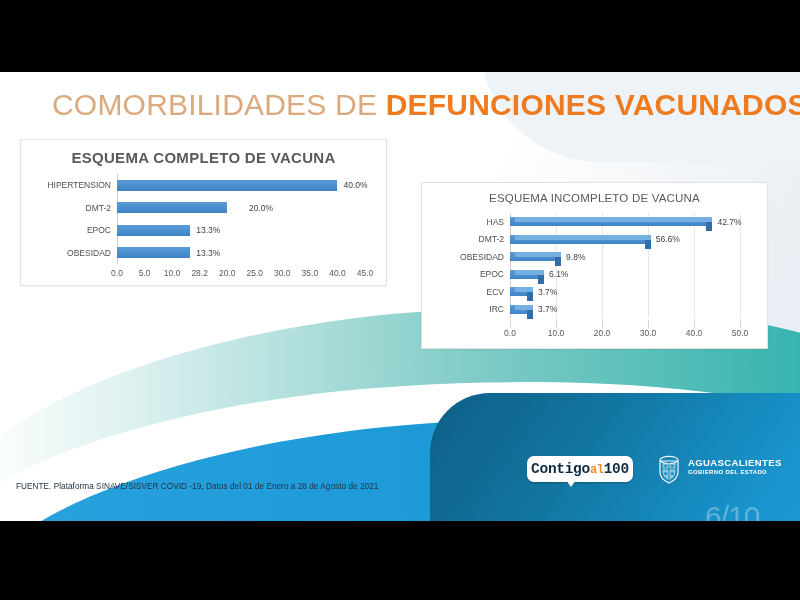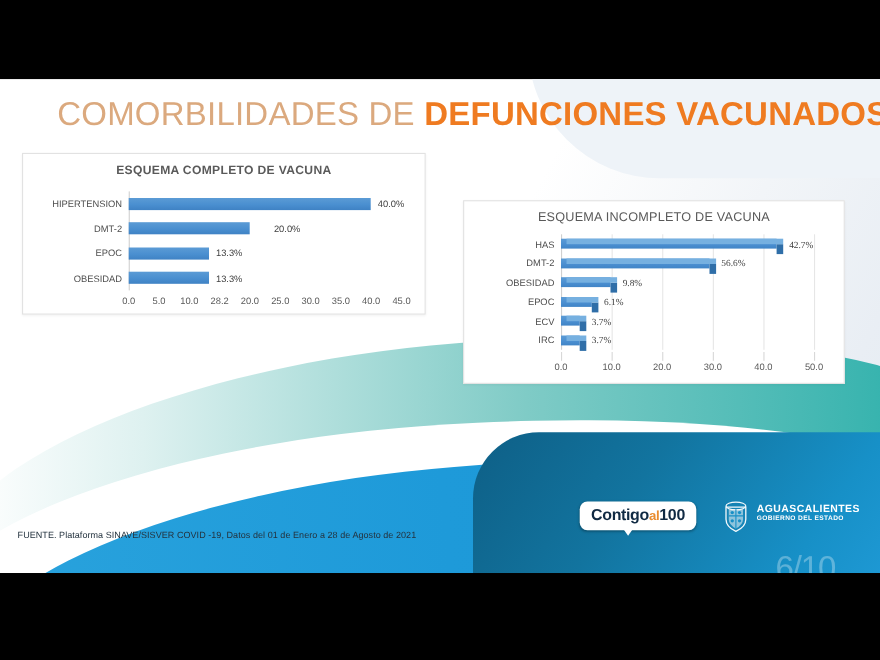--- a/index.html
+++ b/index.html
@@ -44,21 +44,21 @@
   
   #title-bar{position:absolute;left:0;top:8px;width:800px;height:48px;}
   #title{position:absolute;left:52px;top:8px;font-size:30px;letter-spacing:.2px;
       white-space:nowrap;font-family:"Liberation Sans Narrow","Liberation Sans",sans-serif;}
   #title .light{color:#dba97e;font-weight:400;}
   #title .bold{color:#ef7b21;font-weight:700;}
 
   
   .chart-card{position:absolute;background:#ffffff;border:1px solid #e2e2e2;
       box-shadow:0 1px 2px rgba(0,0,0,.05);}
-  .chart-title{text-align:center;color:#5a5a5a;font-size:11px;font-weight:700;
+  .chart-title{text-align:center;color:#5a5a5a;font-size:15px;font-weight:700;
       letter-spacing:.3px;margin-top:9px;font-family:"Liberation Sans",sans-serif;}
   .chart-title.thin{font-weight:400;font-size:11.5px;letter-spacing:.2px;color:#595959;}
 
   .plot{position:relative;}
   .gridline{position:absolute;top:0;bottom:0;width:1px;background:#e6e6e6;}
   .axisline{position:absolute;top:0;bottom:0;width:1px;background:#d0d0d0;}
 
   .rowlabel{position:absolute;text-align:right;color:#4f4f4f;
       font-size:8.5px;white-space:nowrap;}
   .bar{position:absolute;background:linear-gradient(180deg,#5b9bd5 0%,#4a8fd0 55%,#3f82c4 100%);}
@@ -74,21 +74,21 @@
   .tickmark{position:absolute;width:1px;background:#d8d8d8;}
 
   
   #source-note{position:absolute;left:16px;top:410px;font-size:8.2px;color:#24333f;
       white-space:nowrap;letter-spacing:.05px;}
 
   #logo-contigo{position:absolute;left:527px;top:384px;width:106px;height:26px;
       background:#ffffff;border-radius:7px;display:flex;align-items:center;
       justify-content:center;box-shadow:0 1px 2px rgba(0,0,0,.25);}
   #logo-contigo .txt{font-size:14.5px;font-weight:700;letter-spacing:-.3px;
-      font-family:Liberation Sans, sans-serif;line-height:1;text-align:center;}
+      font-family:Liberation Mono, monospace;line-height:1;text-align:center;}
   #logo-contigo .c1{color:#102a43;}
   #logo-contigo .c2{color:#e98c2e;font-size:12px;}
   #logo-contigo .c3{color:#102a43;}
   #logo-tail{position:absolute;left:566px;top:408px;width:0;height:0;
       border-left:5px solid transparent;border-right:5px solid transparent;
       border-top:7px solid #ffffff;}
 
   #emblem{position:absolute;left:655px;top:382px;width:28px;height:30px;opacity:.95;}
   #gob-text{position:absolute;left:688px;top:385px;color:#ffffff;}
   #gob-text .l1{font-size:9.5px;font-weight:700;letter-spacing:.4px;line-height:11px;}
@@ -147,21 +147,21 @@
           <div class="tick" style="left: 219.778px; top: 128px; width: 28px;">25.0</div>
           <div class="tick" style="left: 247.333px; top: 128px; width: 28px;">30.0</div>
           <div class="tick" style="left: 274.889px; top: 128px; width: 28px;">35.0</div>
           <div class="tick" style="left: 302.444px; top: 128px; width: 28px;">40.0</div>
           <div class="tick" style="left: 330px; top: 128px; width: 28px;">45.0</div>
         </div>
     </div>
 
     <div class="chart-card" id="chart-right" style="left:421px;top:110px;width:345px;height:165px;">
       <div class="chart-title thin">ESQUEMA INCOMPLETO DE VACUNA</div>
-      <div class="plot" id="plot-right" style="position:absolute;left:88px;top:30px;width:230px;height:105px;font-family:Liberation Serif, serif;">
+      <div class="plot" id="plot-right" style="position:absolute;left:88px;top:30px;width:230px;height:105px;">
           <div class="axisline" style="left: 0px;"></div>
           <div class="gridline" style="left: 46px;"></div>
           <div class="gridline" style="left: 92px;"></div>
           <div class="gridline" style="left: 138px;"></div>
           <div class="gridline" style="left: 184px;"></div>
           <div class="gridline" style="left: 230px;"></div>
           <div class="bar3d" style="left: 0px; top: 4.25px; width: 202.42px; height: 14px;">
             <span class="face"></span>
             <span class="side"></span>
             <span class="topf"></span>

